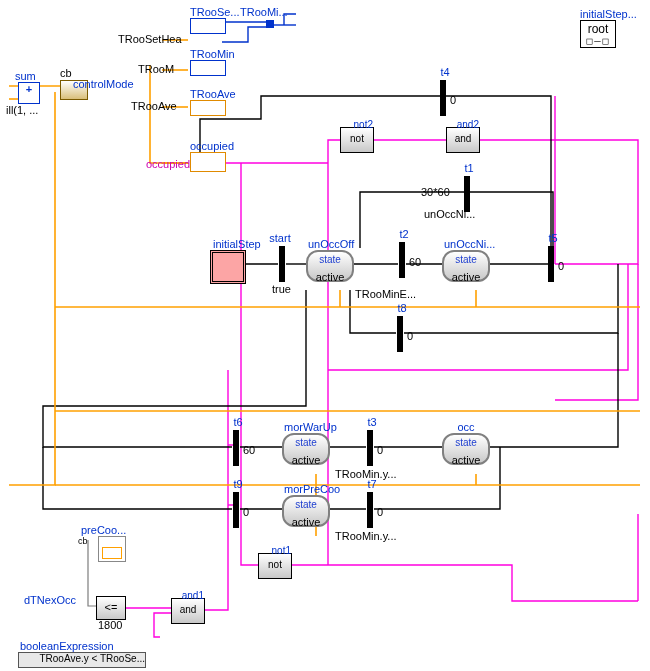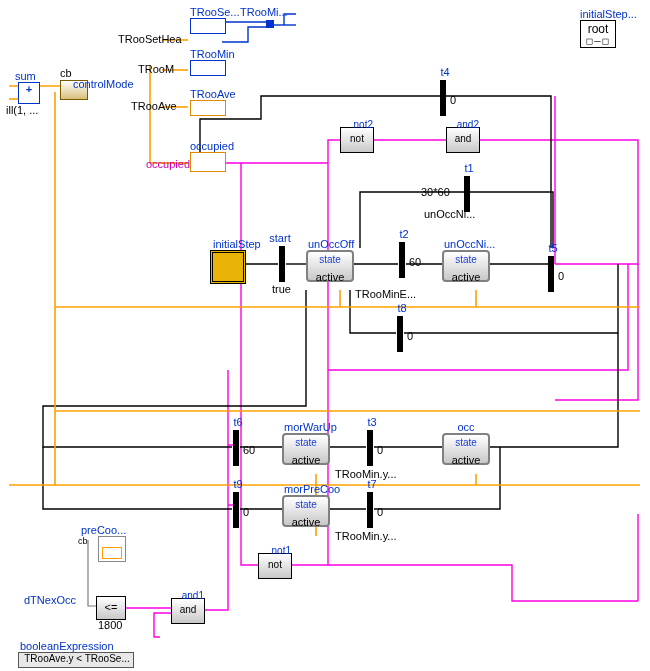--- a/index.html
+++ b/index.html
@@ -2,21 +2,21 @@
 <html><head>
 <meta charset="utf-8">
 <style>
   html,body{margin:0;padding:0;font-family:Arial,Helvetica,sans-serif;font-size:11px;color:#000;background:#fff}
   #stage{position:relative;width:650px;height:671px;background:#fff;overflow:hidden}
   .lbl{position:absolute;white-space:nowrap}
   .blue{color:#0032cc}
   .black{color:#000}
   .block{position:absolute;text-align:center}
   .block .name{position:absolute;width:100%;left:0;top:-14px;color:#0032cc}
-  .statebox{position:absolute;width:44px;height:28px;border:2px solid #808080;border-radius:4px;background:linear-gradient(#fff,#c8c8c8)}
+  .statebox{position:absolute;width:44px;height:28px;border:2px solid #808080;border-radius:12px;background:linear-gradient(#fff,#c8c8c8)}
   .statebox .sn{position:absolute;top:-14px;left:0;width:100%;text-align:center;color:#0032cc}
   .statebox .st{position:absolute;top:2px;left:0;width:100%;text-align:center;color:#2040d0;font-size:10px}
   .statebox .ac{position:absolute;bottom:-3px;left:0;width:100%;text-align:center;color:#000;font-size:11px}
   .tbar{position:absolute;width:6px;height:36px;background:#000}
   .tbar .tn{position:absolute;left:-6px;top:-14px;width:22px;text-align:center;color:#0032cc}
   .tbar .tc{position:absolute;left:10px;top:14px;white-space:nowrap}
   .gatelike{position:absolute;width:32px;height:24px;border:1px solid #000;background:linear-gradient(#fff,#c8c8c8);text-align:center;line-height:22px;font-size:10px}
   .gatelike .gn{position:absolute;top:-14px;left:0;width:100%;text-align:right;color:#0032cc}
   .orangebox{position:absolute;border:1px solid #e08a00;background:#fff}
   .bluebox{position:absolute;border:1px solid #0032cc;background:#fff}
@@ -169,21 +169,21 @@
   <div class="tn">t4</div>
   <div class="tc">0</div>
 </div>
 
 <div class="tbar" style="left:464px;top:176px">
   <div class="tn">t1</div>
 </div>
 <div class="lbl black" style="left:421px;top:186px">30*60</div>
 <div class="lbl black" style="left:424px;top:208px">unOccNi...</div>
 
-<div class="block" style="left:210px;top:250px;width:30px;height:28px;border:3px double #000;background:#eab308">
+<div class="block" style="left:210px;top:250px;width:30px;height:28px;border:3px double #000;background:#fca5a5">
   <div class="name" style="top:-15px">initialStep</div>
 </div>
 
 <div class="tbar" style="left:279px;top:246px">
   <div class="tn" style="left:-10px">start</div>
 </div>
 <div class="lbl black" style="left:272px;top:283px">true</div>
 
 <div class="statebox" style="left:306px;top:250px">
   <div class="sn">unOccOff</div>
@@ -196,21 +196,21 @@
   <div class="tc">60</div>
 </div>
 <div class="lbl black" style="left:355px;top:288px">TRooMinE...</div>
 
 <div class="statebox" style="left:442px;top:250px">
   <div class="sn">unOccNi...</div>
   <div class="st">state</div>
   <div class="ac">active</div>
 </div>
 
-<div class="tbar" style="left:548px;top:256px">
+<div class="tbar" style="left:548px;top:246px">
   <div class="tn">t5</div>
   <div class="tc">0</div>
 </div>
 
 <div class="tbar" style="left:397px;top:316px">
   <div class="tn">t8</div>
   <div class="tc">0</div>
 </div>
 
 <div class="tbar" style="left:233px;top:430px">
@@ -264,17 +264,17 @@
   <span>&lt;=</span>
 </div>
 <div class="lbl black" style="left:98px;top:619px">1800</div>
 
 <div class="gatelike" style="left:171px;top:598px">
   <div class="gn">and1</div>
   <span>and</span>
 </div>
 
 <div class="lbl blue" style="left:20px;top:640px">booleanExpression</div>
-<div class="block" style="left:18px;top:652px;width:112px;height:14px;border:1px solid #555;background:#e8e8e8;text-align:center;padding-left:2px;font-size:10px;overflow:hidden">
+<div class="block" style="left:18px;top:652px;width:112px;height:14px;border:1px solid #555;background:#e8e8e8;text-align:right;padding-left:14px;font-size:10px;overflow:hidden">
   <span>TRooAve.y &lt; TRooSe...</span>
 </div>
 
 </div>
 
 </body></html>

